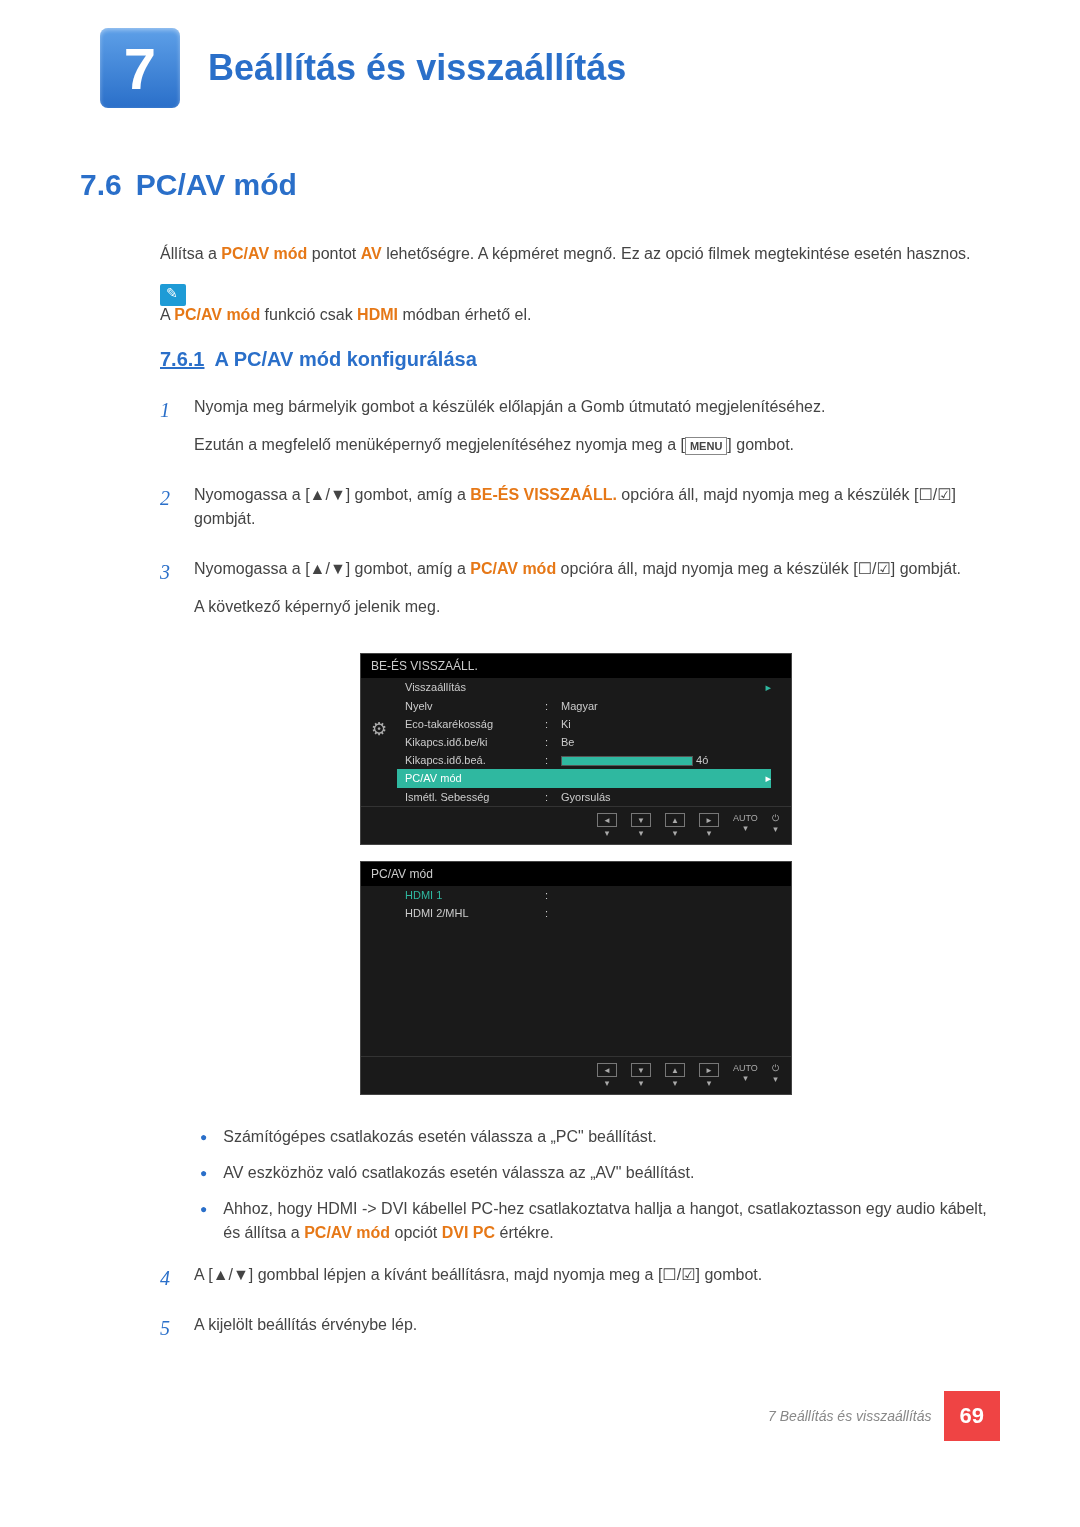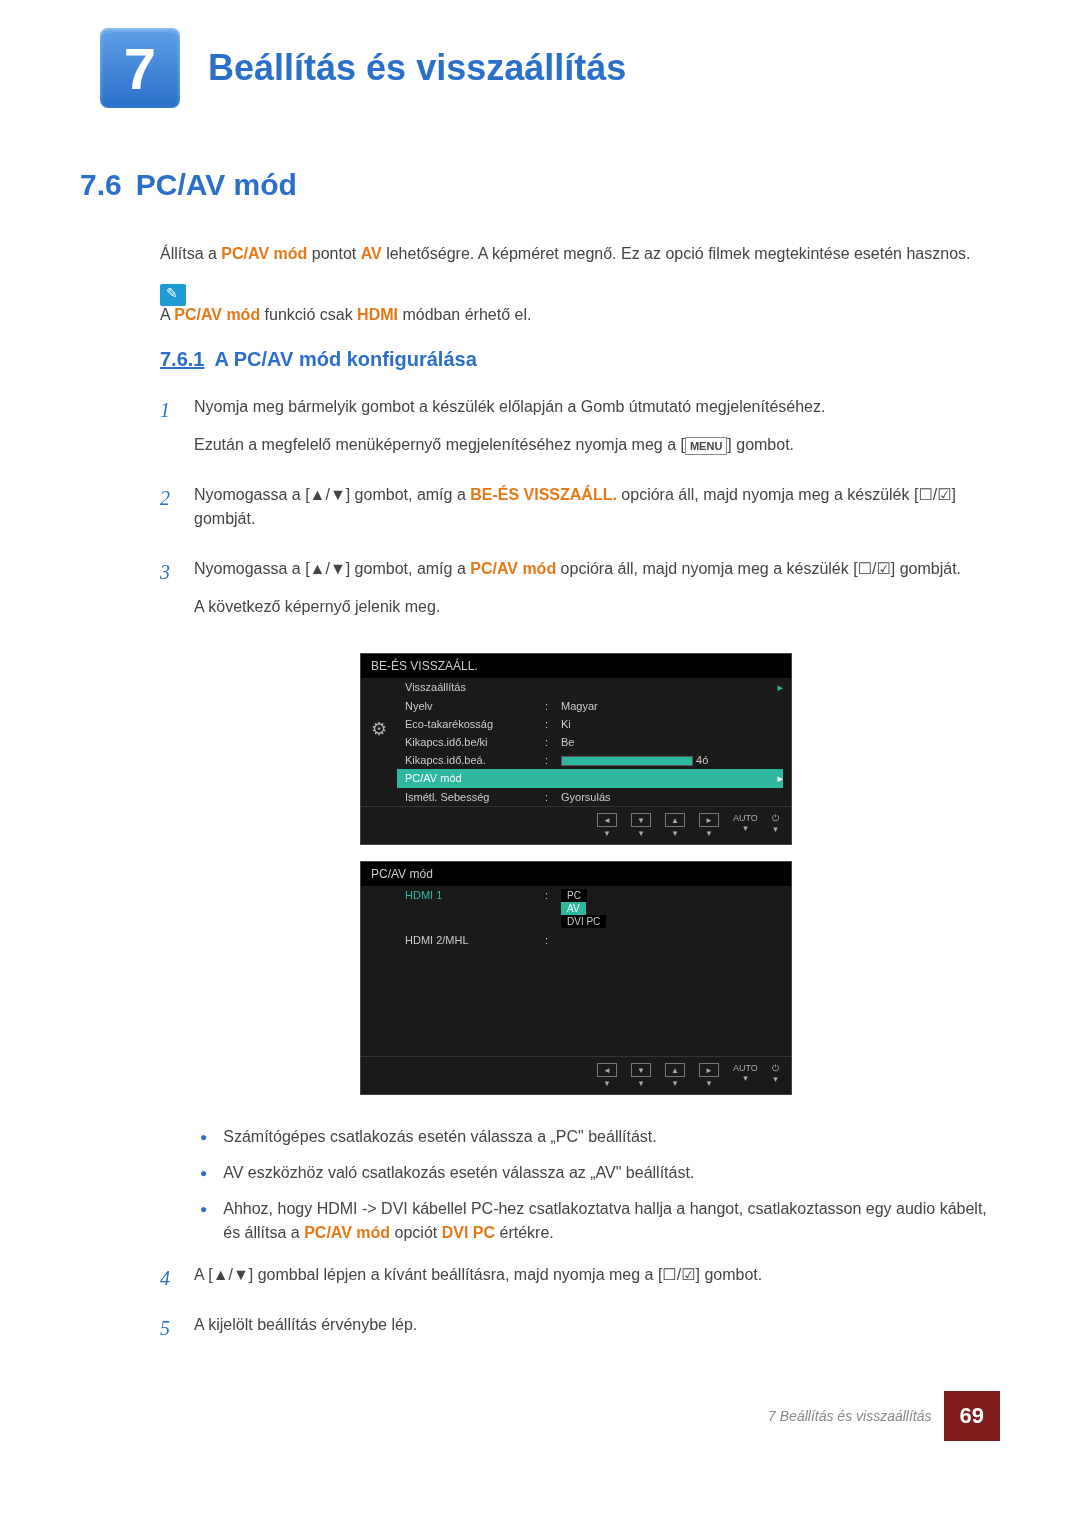--- a/index.html
+++ b/index.html
@@ -135,21 +135,21 @@
     display: flex;
     flex-direction: column;
     align-items: center;
     justify-content: flex-start;
     padding-top: 40px;
   }
   .gear {
     color: #aaa;
     font-size: 18px;
   }
-  .osd-rows { flex: 1; padding-right: 8px; }
+  .osd-rows { flex: 1; padding-right: 20px; }
   .osd-row {
     display: flex;
     padding: 3px 0;
     font-size: 11px;
   }
   .osd-row.hl {
     background: #2fb8a0;
     color: #fff;
   }
   .osd-label { width: 140px; padding-left: 8px; }
@@ -227,21 +227,21 @@
     align-items: center;
     padding-right: 0;
   }
   .footer-text {
     color: #888;
     font-size: 14px;
     margin-right: 12px;
     font-style: italic;
   }
   .footer-page {
-    background: #7f1d1d;
+    background: #ef4444;
     color: #fff;
     padding: 12px 16px;
     font-size: 22px;
     font-weight: bold;
   }
 </style>
 </head>
 <body>
 
 <div class="page">
@@ -376,25 +376,20 @@
     </div>
 
     <div class="osd">
       <div class="osd-title">PC/AV mód</div>
       <div class="osd-body">
         <div class="osd-side"></div>
         <div class="osd-rows" style="min-height:170px;">
           <div class="osd-row">
             <span class="osd-label" style="color:#2fb8a0">HDMI 1</span>
               <span class="osd-colon">:</span>
-            <span class="osd-val">
-              <span class="osd-dropdown">PC</span><br>
-              <span class="osd-dropdown hl">AV</span><br>
-              <span class="osd-dropdown">DVI PC</span>
-            </span>
           </div>
           <div class="osd-row">
               <span class="osd-label">HDMI 2/MHL</span>
               <span class="osd-colon">:</span>
               <span class="osd-val"></span>
             </div>
         </div>
       </div>
       <div class="osd-footer">
         <div class="osd-btn">

